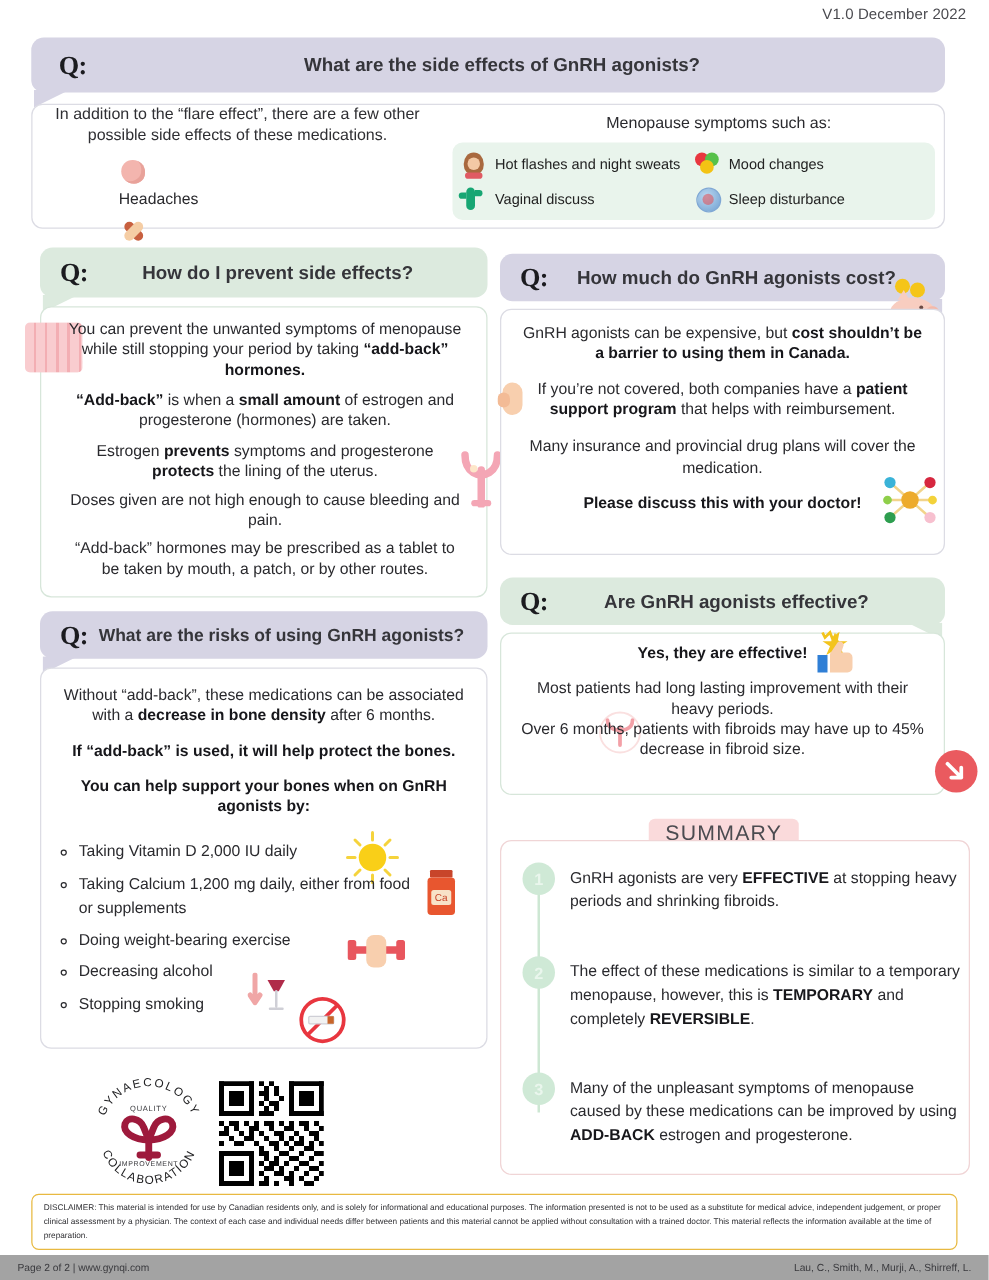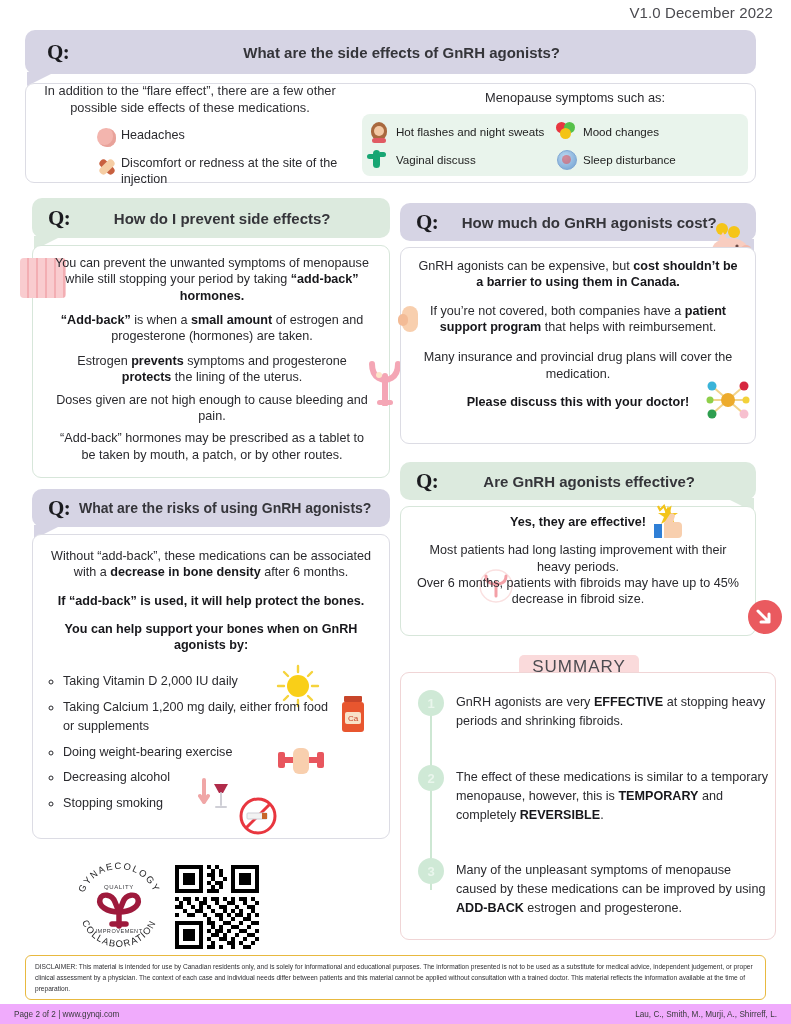--- a/index.html
+++ b/index.html
@@ -10,21 +10,21 @@
     color:#2f2f33;
     position:relative;
     overflow:hidden;
     -webkit-font-smoothing:antialiased;
   }
   .page{position:relative;width:791px;height:1024px;}
 
   
   .version{
     position:absolute;top:4px;right:18px;
-    font-size:15px;color:#4a4a4f;letter-spacing:.1px;
+    font-size:12px;color:#4a4a4f;letter-spacing:.1px;
   }
 
   
   .qbar{
     position:absolute;
     border-radius:10px;
     display:flex;align-items:center;
     box-sizing:border-box;
   }
   .qbar .qmark{
@@ -55,21 +55,21 @@
     box-sizing:border-box;
   }
   .card.green{border-color:#d7e6da;}
 
   
   #box1-left{
     position:absolute;left:25px;top:82px;width:330px;
     font-size:12.8px;line-height:1.33;text-align:center;
   }
   .se-list{position:absolute;left:95px;top:126px;width:290px;}
-  .se-row{display:flex;align-items:flex-start;margin-bottom:4px;}
+  .se-row{display:flex;align-items:flex-start;margin-bottom:4px;flex-direction:column;}
   .se-ico{width:26px;flex:none;height:24px;position:relative;}
   .se-label{font-size:12.6px;line-height:1.25;color:#2a2a2e;padding-top:2px;}
 
   .brain{
     width:19px;height:19px;border-radius:48% 52% 46% 54%;
     background:#f3b5ae;position:absolute;left:2px;top:2px;
     box-shadow:inset -3px -2px 0 #e8a29a;
   }
   .bandaid{position:absolute;left:1px;top:2px;width:21px;height:21px;}
   .bandaid i{
@@ -150,21 +150,21 @@
   .scan{position:absolute;left:265px;top:874px;width:120px;font-size:13px;line-height:1.45;color:#2a2a2e;}
 
   
   .disc{
     position:absolute;left:25px;top:955px;width:741px;height:45px;
     border:1.4px solid #e8b940;border-radius:6px;box-sizing:border-box;
     padding:6px 9px;font-size:6.6px;line-height:1.65;color:#2e2e32;
   }
   .footer{
     position:absolute;left:0;bottom:0;width:791px;height:20px;
-    background:#f0abfc;display:flex;align-items:center;
+    background:#a3a3a3;display:flex;align-items:center;
     justify-content:space-between;padding:0 14px;box-sizing:border-box;
     font-size:8.2px;color:#3a3a3e;
   }
 
   
   .deco{position:absolute;}
   .pills{left:20px;top:258px;width:46px;height:40px;background:#f6c3c6;border-radius:4px;}
   .uterus{left:368px;top:358px;width:34px;height:48px;}
   .piggy{left:704px;top:222px;width:48px;height:40px;}
   .hand{left:398px;top:300px;width:24px;height:40px;}

